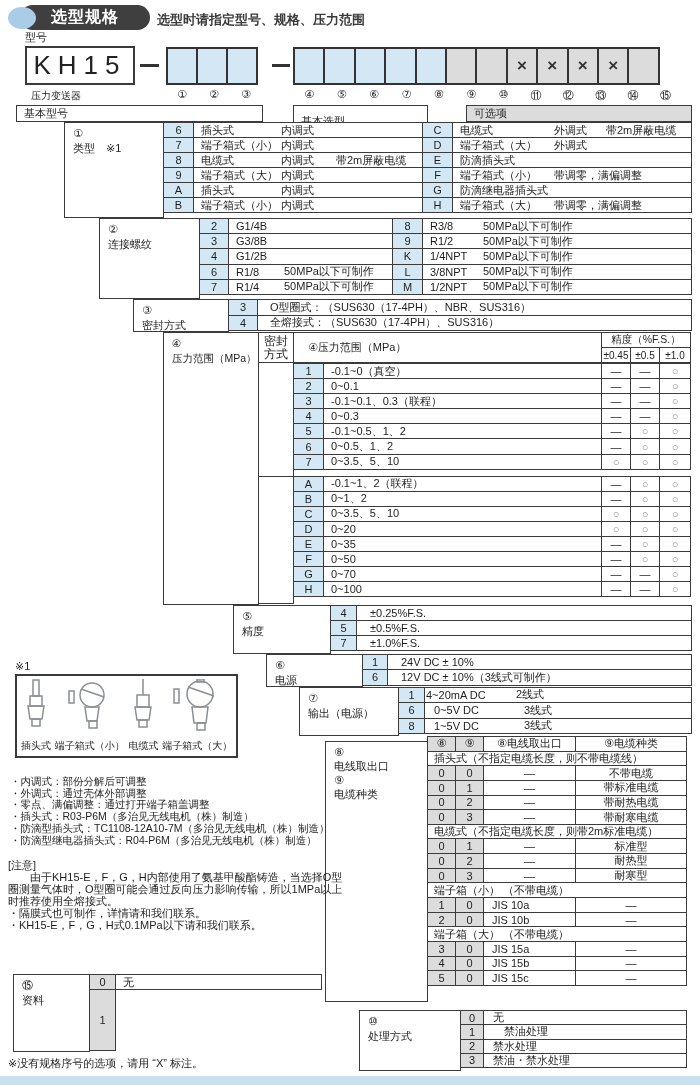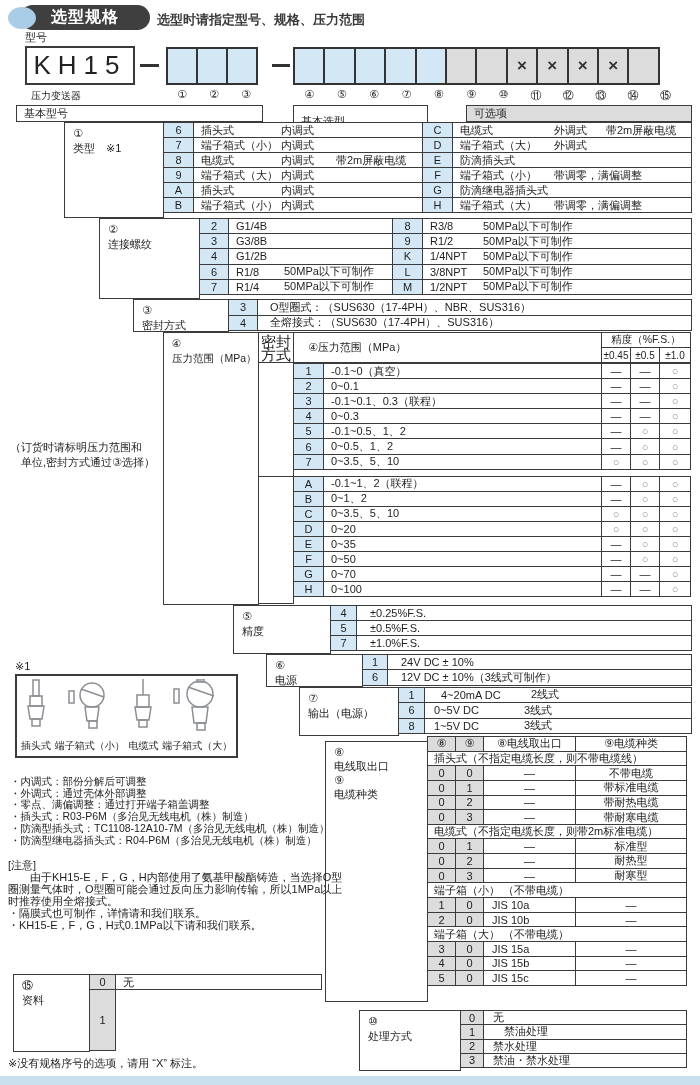--- a/index.html
+++ b/index.html
@@ -339,21 +339,21 @@
       <div class="row">
         <div class="cell blue" style="width:30px;">4</div>
         <div class="cell desc" style="width:435px;padding-left:12px;">全熔接式：（SUS630（17-4PH）、SUS316）</div>
       </div>
 
   </div>
 
   <div class="abs label-box" style="left:163px;top:332px;width:96px;height:272.5px;font-size:10.5px;">④
 压力范围（MPa）</div>
   <div class="abs box" style="left:258px;top:332px;width:36px;height:31px;display:flex;align-items:center;justify-content:center;">
-    <span class="pre" style="font-size:15px;line-height:13px;text-align:center;">密封
+    <span class="pre" style="font-size:12px;line-height:13px;text-align:center;">密封
 方式</span>
   </div>
   <div class="abs box" style="left:258px;top:362px;width:36px;height:114.7px;"></div>
   <div class="abs box" style="left:258px;top:475.7px;width:36px;height:128.8px;"></div>
   <div class="abs hdrbox" style="left:293px;top:332px;width:309px;height:31px;padding-left:14px;">
     <span>④压力范围（MPa）</span>
   </div>
   <div class="abs hdrbox" style="left:601px;top:332px;width:90px;height:16px;justify-content:center;padding-left:0;font-size:10.5px;">
     <span>精度（%F.S.）</span>
   </div>
@@ -483,22 +483,20 @@
 
       <div class="row">
         <div class="cell blue" style="width:31px;">H</div>
         <div class="cell desc" style="width:279px;">0~100</div>
         <div class="cell" style="width:30px;">—</div>
         <div class="cell" style="width:30px;">—</div>
         <div class="cell circ" style="width:32px;">○</div>
       </div>
 
   </div>
-  <div class="abs pre" style="left:10px;top:440px;font-size:11px;line-height:15px;">（订货时请标明压力范围和
-　单位,密封方式通过③选择）</div>
 
   <div class="abs label-box" style="left:233px;top:604.5px;width:98px;height:49px;">⑤
 精度</div>
   <div class="abs rows" style="left:330px;top:604.5px;width:362px;--rh:16.33px;">
 
       <div class="row">
         <div class="cell blue" style="width:27px;">4</div>
         <div class="cell desc" style="width:336px;padding-left:13px;">±0.25%F.S.</div>
       </div>
 
@@ -529,21 +527,21 @@
       </div>
 
   </div>
 
   <div class="abs label-box" style="left:299px;top:686.5px;width:100px;height:49.5px;">⑦
 输出（电源）</div>
   <div class="abs rows" style="left:398px;top:686.5px;width:294px;--rh:16.5px;">
 
       <div class="row">
         <div class="cell blue" style="width:27px;">1</div>
-        <div class="cell desc" style="width:268px;padding-left:16px;">
+        <div class="cell desc" style="width:268px;padding-left:1px;">
           <span class="sub" style="width:90px;">4~20mA DC</span>
           <span class="sub">2线式</span>
         </div>
       </div>
 
       <div class="row">
         <div class="cell blue" style="width:27px;">6</div>
         <div class="cell desc" style="width:268px;padding-left:9px;">
           <span class="sub" style="width:90px;">0~5V DC</span>
           <span class="sub">3线式</span>

